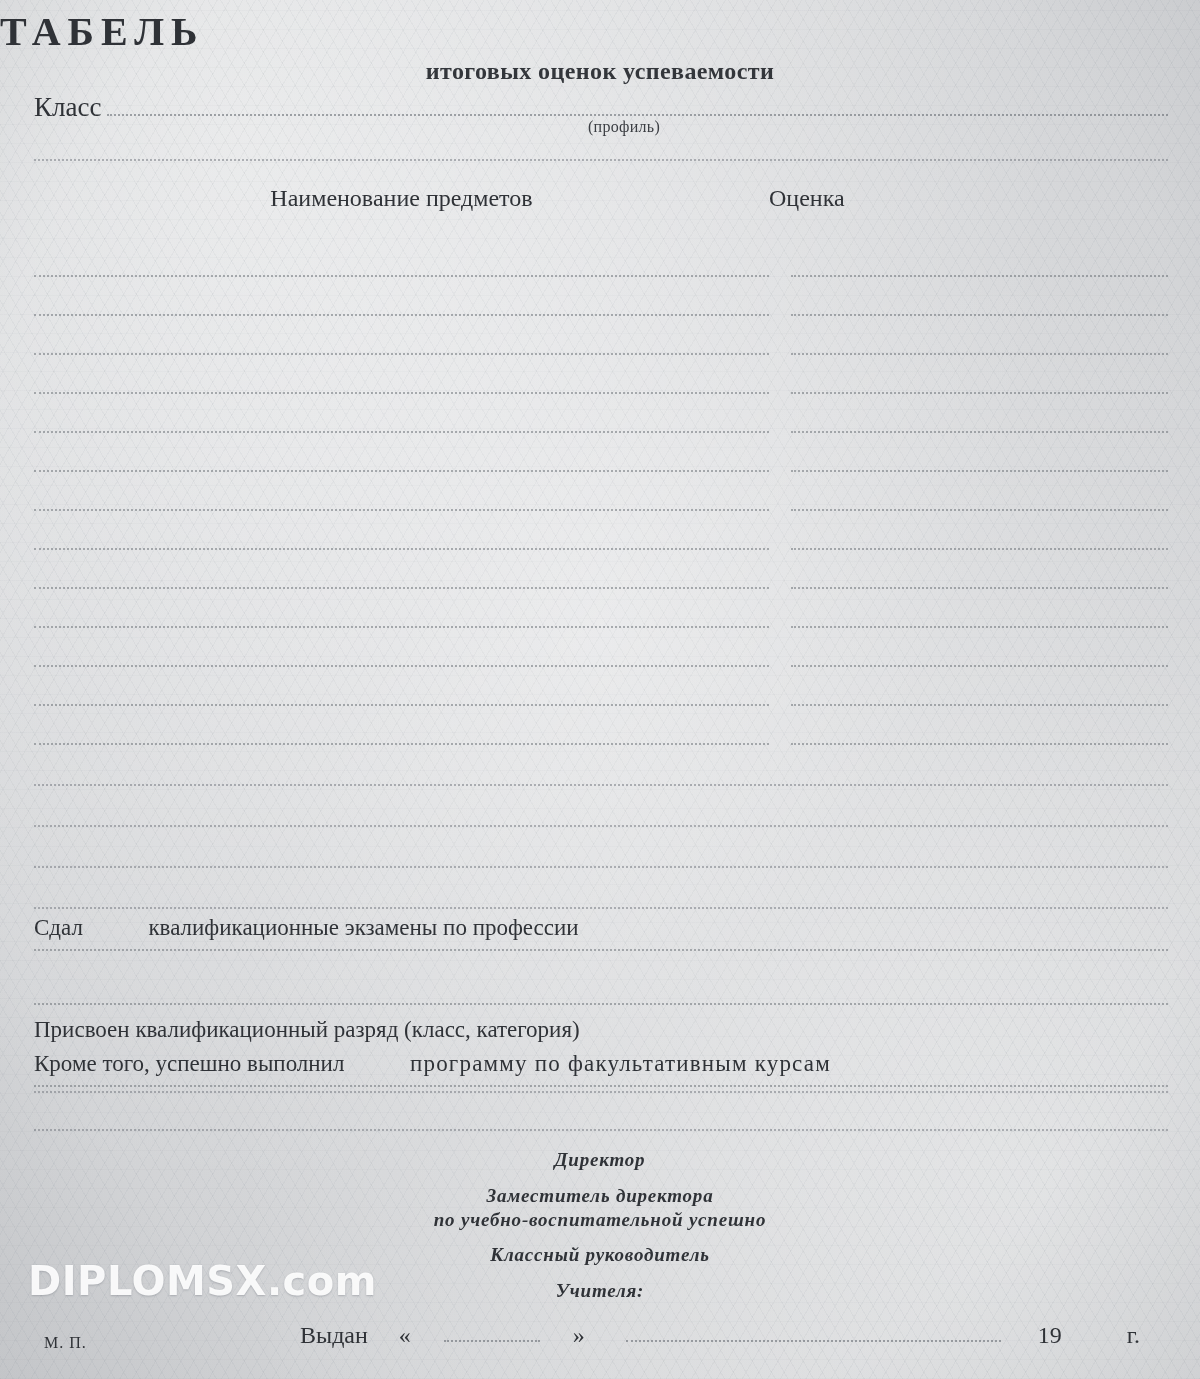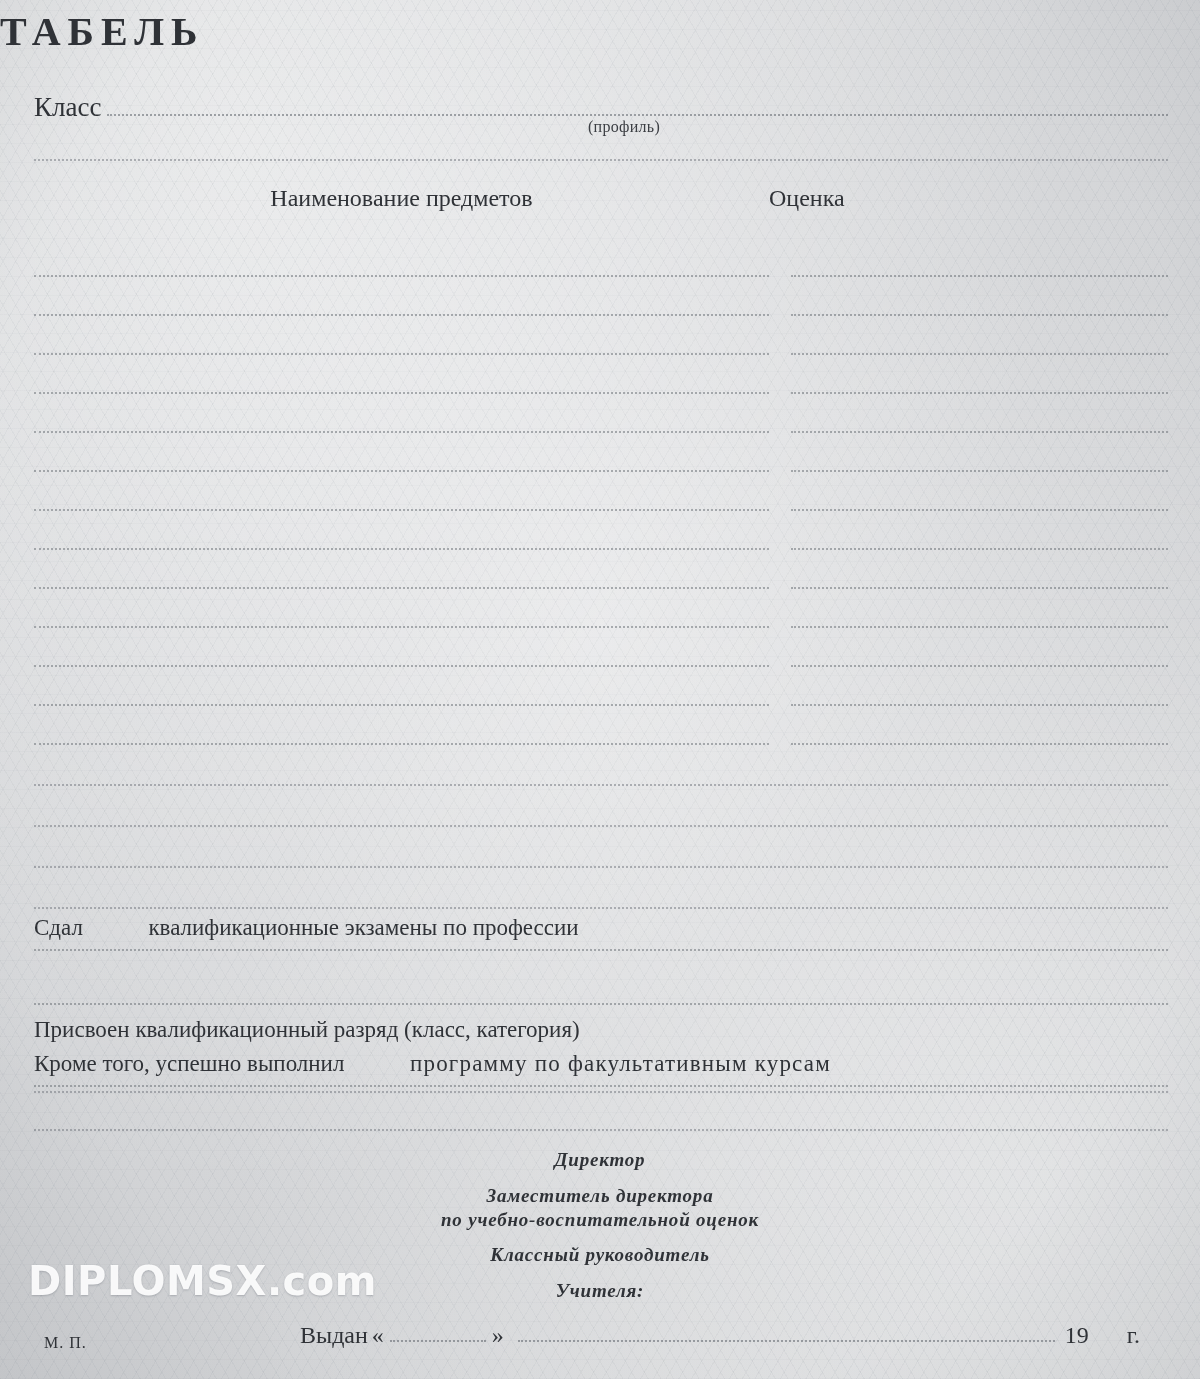--- a/index.html
+++ b/index.html
@@ -252,20 +252,21 @@
   }
   .issued {
     position: absolute;
     left: 300px;
     right: 60px;
     top: 1322px;
     font-size: 24px;
     color: #2f3237;
     display: flex;
     align-items: flex-end;
+    gap: 27px;
   }
   .issued .lbl { white-space: nowrap; }
   .issued .q { padding: 0 4px; }
   .issued .fill-a { width: 96px; margin: 0 2px 7px; }
   .issued .fill-b { flex: 1; margin: 0 10px 7px; }
   .issued .yr { white-space: nowrap; }
   .issued .gg { padding-left: 38px; }
 
   
   .watermark {
@@ -281,20 +282,21 @@
     z-index: 6;
   }
 </style>
 </head>
 <body>
 
 <div id="page">
   <div class="layer">
 
     <div class="title">ТАБЕЛЬ</div>
+    <div class="subtitle">итоговых оценок успеваемости</div>
 
     <div class="class-row">
       <span class="class-label">Класс</span>
       <span class="class-fill dots"></span>
     </div>
     <div class="profile-note">(профиль)</div>
     <div class="class-row2 dots-thin"></div>
 
     <div class="table-head">
       <div class="th-subject">Наименование предметов</div>
@@ -417,21 +419,21 @@
 
     <div class="blank-rules" id="blank-rules">
         <div class="br"></div>
         <div class="br"></div>
       </div>
 
     <div class="signatures">
       <div class="sig">Директор</div>
       <div class="sig two-line">
         <div>Заместитель директора</div>
-        <div>по учебно-воспитательной оценок</div>
+        <div>по учебно-воспитательной успешно</div>
       </div>
       <div class="sig">Классный руководитель</div>
       <div class="sig">Учителя:</div>
     </div>
 
     <div class="mp">М. П.</div>
 
     <div class="issued">
       <span class="lbl">Выдан</span>
       <span class="q">«</span>

